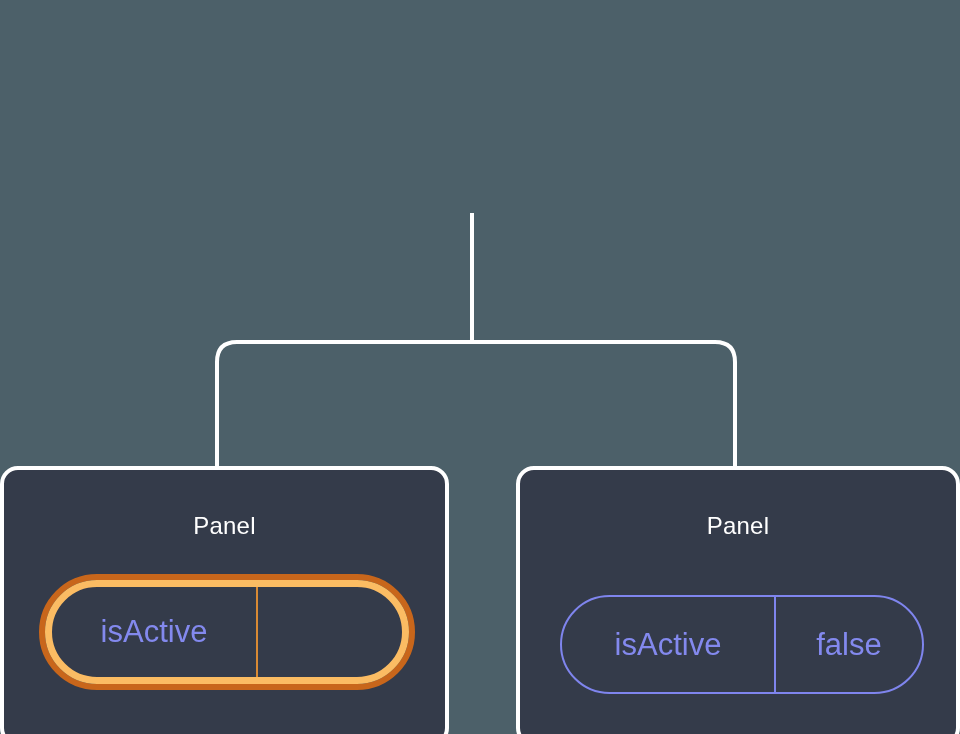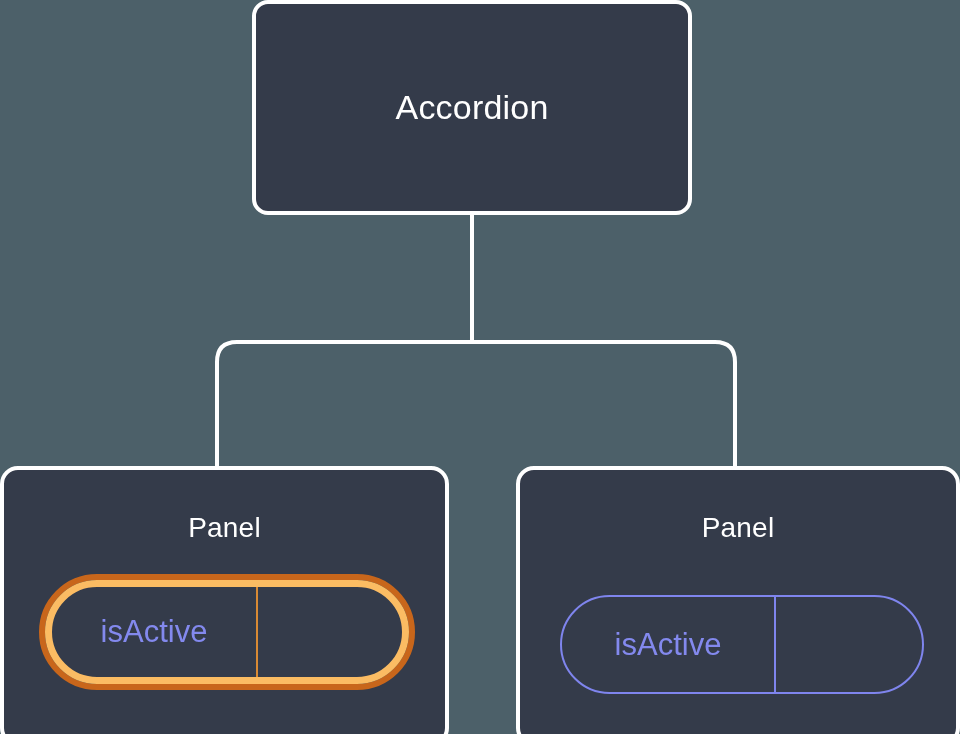--- a/index.html
+++ b/index.html
@@ -63,21 +63,21 @@
     left: 0px;
     top: 466px;
     width: 449px;
   }
   #panel-right {
     left: 516px;
     top: 466px;
     width: 444px;
   }
   .panel-node .node-title {
-    font-size: 28px;
+    font-size: 24px;
     margin-top: 42px;
   }
 
   .pill {
     box-sizing: border-box;
     display: flex;
     align-items: stretch;
     border-radius: 999px;
     overflow: hidden;
   }
@@ -153,36 +153,34 @@
 
 <div id="stage">
 
   <svg class="connectors" viewBox="0 0 960 734" width="960" height="734" aria-hidden="true">
 
     <path d="M 472 213 L 472 342" fill="none" stroke="#ffffff" stroke-width="4" stroke-linecap="butt"></path>
 
     <path d="M 217 470 L 217 362 Q 217 342 237 342 L 715 342 Q 735 342 735 362 L 735 470" fill="none" stroke="#ffffff" stroke-width="4" stroke-linejoin="round"></path>
   </svg>
 
-  <div class="node" id="root-node">
-    <div class="node-title">Accordion</div>
-  </div>
 
   <div class="node panel-node" id="panel-left">
     <div class="node-title">Panel</div>
 
     <div class="pill-hl-outer">
       <div class="pill-hl-inner">
         <div class="pill-cell cell-key">isActive</div>
       </div>
     </div>
 
   </div>
 
   <div class="node panel-node" id="panel-right">
     <div class="node-title">Panel</div>
 
     <div class="pill pill-plain">
       <div class="pill-cell cell-key">isActive</div>
+      <div class="pill-cell cell-val">false</div>
     </div>
   </div>
 
 </div>
 
 </body></html>

